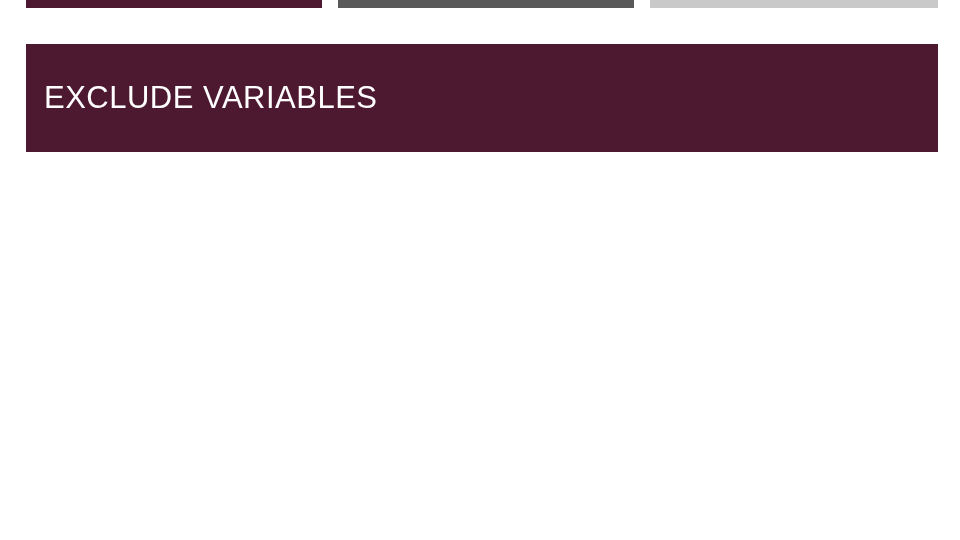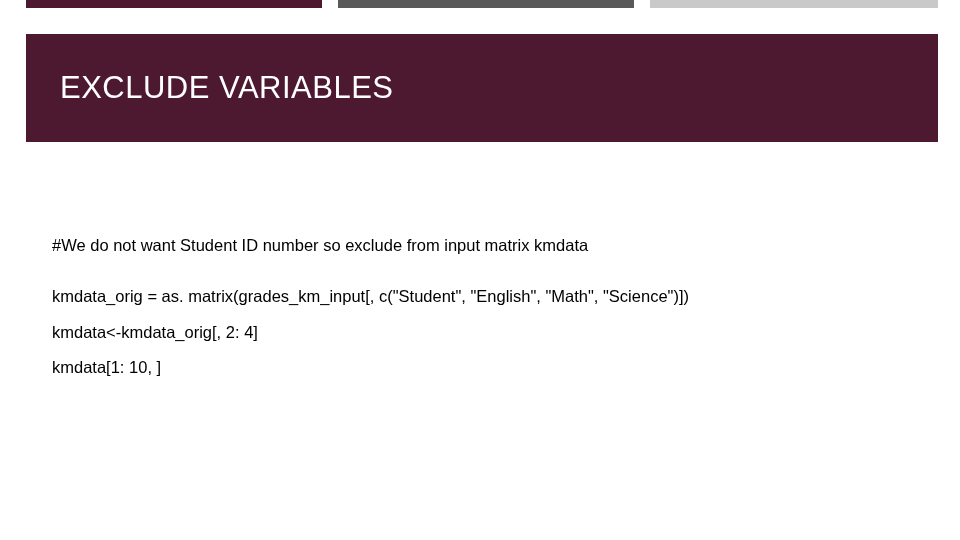--- a/index.html
+++ b/index.html
@@ -2,38 +2,32 @@
 <html><head>
 <meta charset="utf-8">
 <style>
   * { margin: 0; padding: 0; box-sizing: border-box; }
   html, body { width: 960px; height: 540px; background: #ffffff; font-family: Arial, Helvetica, sans-serif; overflow: hidden; }
   .slide { position: relative; width: 960px; height: 540px; }
   .top-strip { position: absolute; top: 0; left: 26px; right: 22px; height: 8px; display: flex; gap: 16px; }
   .top-strip .seg1 { flex: 0 0 296px; background: #4d1931; }
   .top-strip .seg2 { flex: 0 0 296px; background: #595959; }
   .top-strip .seg3 { flex: 1 1 auto; background: #c9c9c9; }
-  .title-bar { position: absolute; top: 34px; left: 26px; right: 22px; height: 108px; background: #4d1931; display: flex; align-items: center; padding-left: 34px; }
+  .title-bar { position: absolute; top: 44px; left: 26px; right: 22px; height: 108px; background: #4d1931; display: flex; align-items: center; padding-left: 18px; }
   .title-bar h1 { color: #ffffff; font-weight: 400; font-size: 31px; letter-spacing: 0.5px; }
   .content { position: absolute; top: 235px; left: 52px; right: 40px; color: #000; }
   .content p { font-size: 16.5px; line-height: 1.3; margin-bottom: 30px; }
   .content p.tight { margin-bottom: 14px; }
   .content p.last { margin-bottom: 0; }
 </style>
 </head>
 <body>
 
 <div class="slide">
   <div class="top-strip">
     <div class="seg1"></div>
     <div class="seg2"></div>
     <div class="seg3"></div>
   </div>
   <div class="title-bar">
     <h1>EXCLUDE VARIABLES</h1>
   </div>
-  <div class="content">
-    <p>#We do not want Student ID number so exclude from input matrix kmdata</p>
-    <p class="tight">kmdata_orig = as. matrix(grades_km_input[, c("Student", "English", "Math", "Science")])</p>
-    <p class="tight">kmdata&lt;-kmdata_orig[, 2: 4]</p>
-    <p class="last">kmdata[1: 10, ]</p>
-  </div>
 </div>
 
 </body></html>

